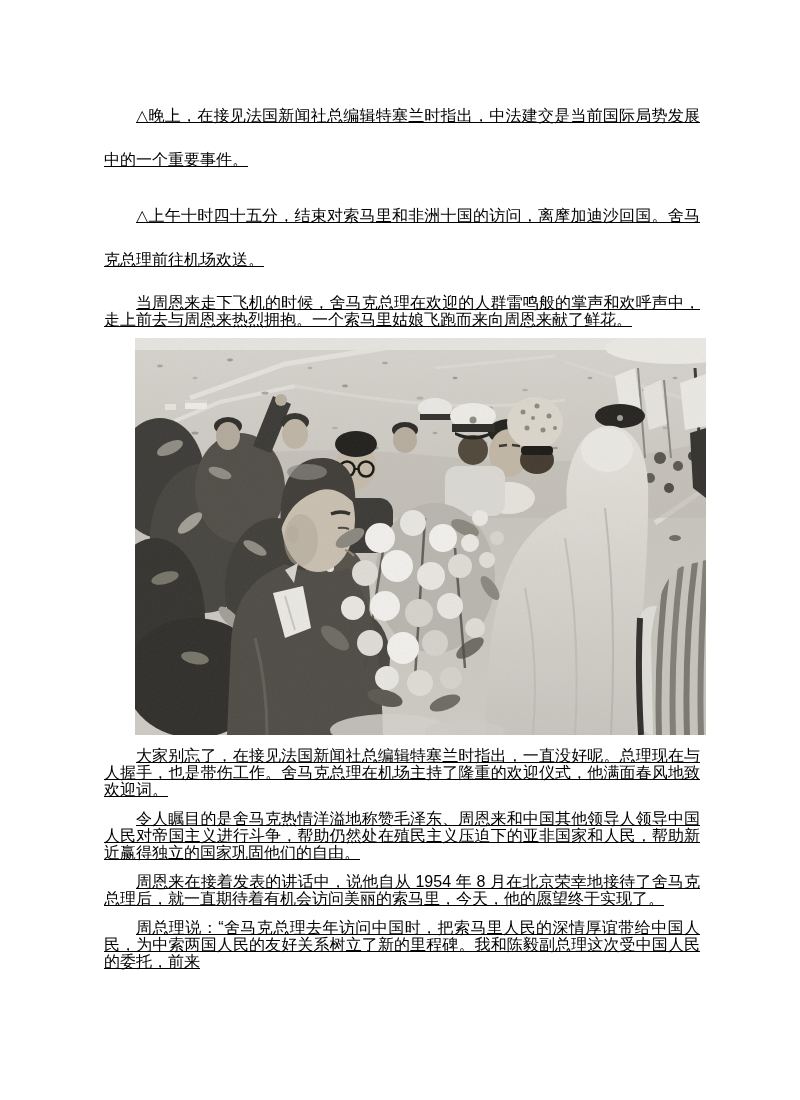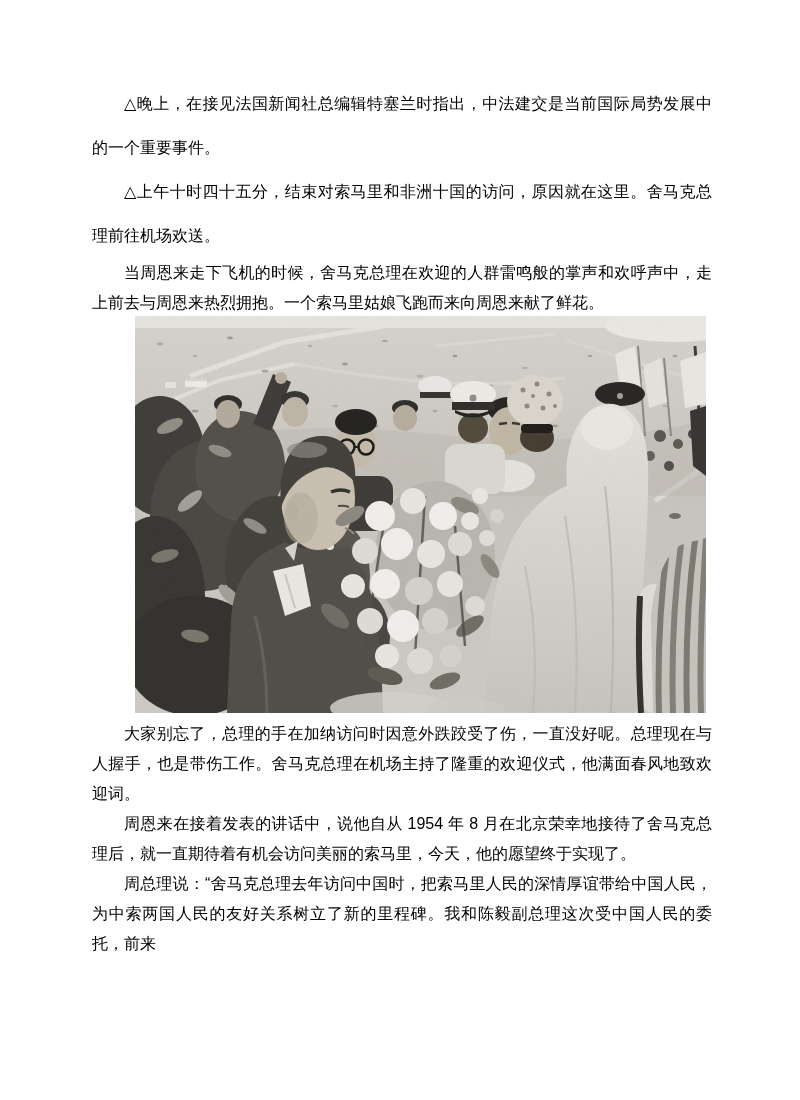--- a/index.html
+++ b/index.html
@@ -5,37 +5,37 @@
   html,body{margin:0;padding:0;}
   body{
     width:800px;height:1100px;background:#ffffff;overflow:hidden;position:relative;
     font-family:"Liberation Sans","DejaVu Sans",sans-serif;
   }
   .page{position:absolute;inset:0;background:#ffffff;}
   .text-col{
     position:absolute;left:92px;top:82px;width:620px;
     font-size:16px;color:#000;text-align:justify;
   }
-  .text-col p{margin:0;text-indent:2em;}
+  .text-col p{margin:12px;text-indent:2em;text-decoration:underline;}
   p.wide{line-height:44px;}
-  p.norm{line-height:30px;}
+  p.norm{line-height:17px;}
   .photo-wrap{
     width:571px;height:397px;margin:-2px 0 6px 43px;
     overflow:hidden;background:#cbc8c1;
   }
   .photo-wrap svg{display:block;}
 </style>
 </head>
 <body>
 
 <div class="page">
   <div class="text-col">
 
     <p class="wide">△晚上，在接见法国新闻社总编辑特塞兰时指出，中法建交是当前国际局势发展中的一个重要事件。</p>
-    <p class="wide">△上午十时四十五分，结束对索马里和非洲十国的访问，原因就在这里。舍马克总理前往机场欢送。</p>
+    <p class="wide">△上午十时四十五分，结束对索马里和非洲十国的访问，离摩加迪沙回国。舍马克总理前往机场欢送。</p>
     <p class="norm">当周恩来走下飞机的时候，舍马克总理在欢迎的人群雷鸣般的掌声和欢呼声中，走上前去与周恩来热烈拥抱。一个索马里姑娘飞跑而来向周恩来献了鲜花。</p>
 
     <div class="photo-wrap" role="img" aria-label="黑白新闻照片：周恩来抵达摩加迪沙机场，身穿深色中山装、手捧大束鲜花，周围是戴白色大檐帽的军官、头披白纱的索马里妇女和欢迎人群，背景为山坡。">
       <svg viewBox="0 0 571 397" width="571" height="397">
         <defs>
           <linearGradient id="hillg" x1="0" y1="0" x2="0" y2="1">
             <stop offset="0" stop-color="#d8d5cf"></stop>
             <stop offset="0.45" stop-color="#c9c6bf"></stop>
             <stop offset="1" stop-color="#cfccc5"></stop>
           </linearGradient>
@@ -275,18 +275,19 @@
               <circle cx="352" cy="222" r="8" fill="#e2e0d9"></circle>
             <circle cx="345" cy="180" r="8" fill="#eceae4"></circle>
               <circle cx="362" cy="200" r="7" fill="#d8d6cf"></circle>
           </g>
         </g>
 
         <rect width="571" height="397" filter="url(#grain)" opacity="0.55"></rect>
       </svg>
     </div>
 
-    <p class="norm">大家别忘了，总理的手在加纳访问时因意外跌跤受了伤，一直没好呢。总理现在与人握手，也是带伤工作。舍马克总理在机场主持了隆重的欢迎仪式，他满面春风地致欢迎词。</p>
+    <p class="norm">大家别忘了，在接见法国新闻社总编辑特塞兰时指出，一直没好呢。总理现在与人握手，也是带伤工作。舍马克总理在机场主持了隆重的欢迎仪式，他满面春风地致欢迎词。</p>
+    <p class="norm">令人瞩目的是舍马克热情洋溢地称赞毛泽东、周恩来和中国其他领导人领导中国人民对帝国主义进行斗争，帮助仍然处在殖民主义压迫下的亚非国家和人民，帮助新近赢得独立的国家巩固他们的自由。</p>
     <p class="norm">周恩来在接着发表的讲话中，说他自从 1954 年 8 月在北京荣幸地接待了舍马克总理后，就一直期待着有机会访问美丽的索马里，今天，他的愿望终于实现了。</p>
     <p class="norm">周总理说：“舍马克总理去年访问中国时，把索马里人民的深情厚谊带给中国人民，为中索两国人民的友好关系树立了新的里程碑。我和陈毅副总理这次受中国人民的委托，前来</p>
 
   </div>
 </div>
 
 </body></html>

